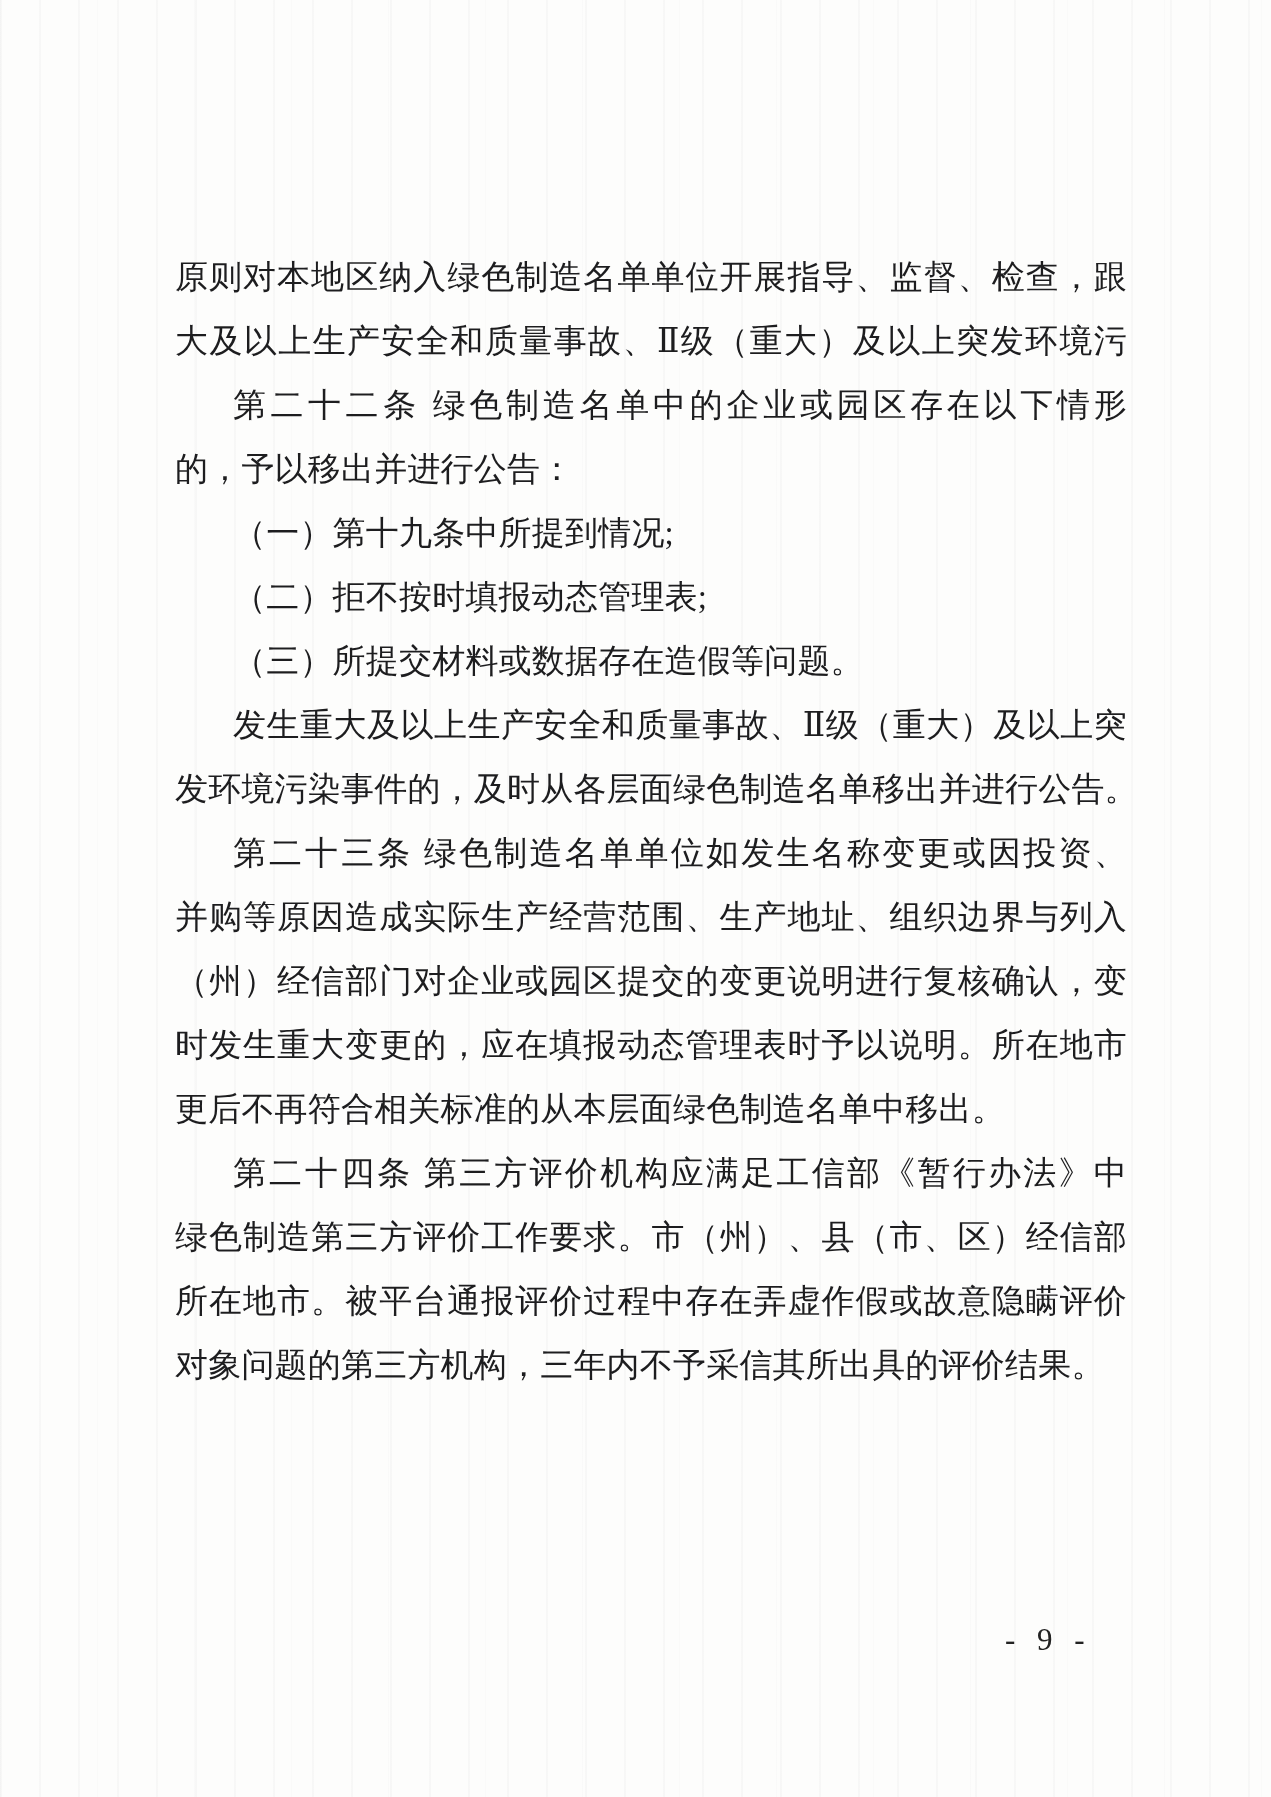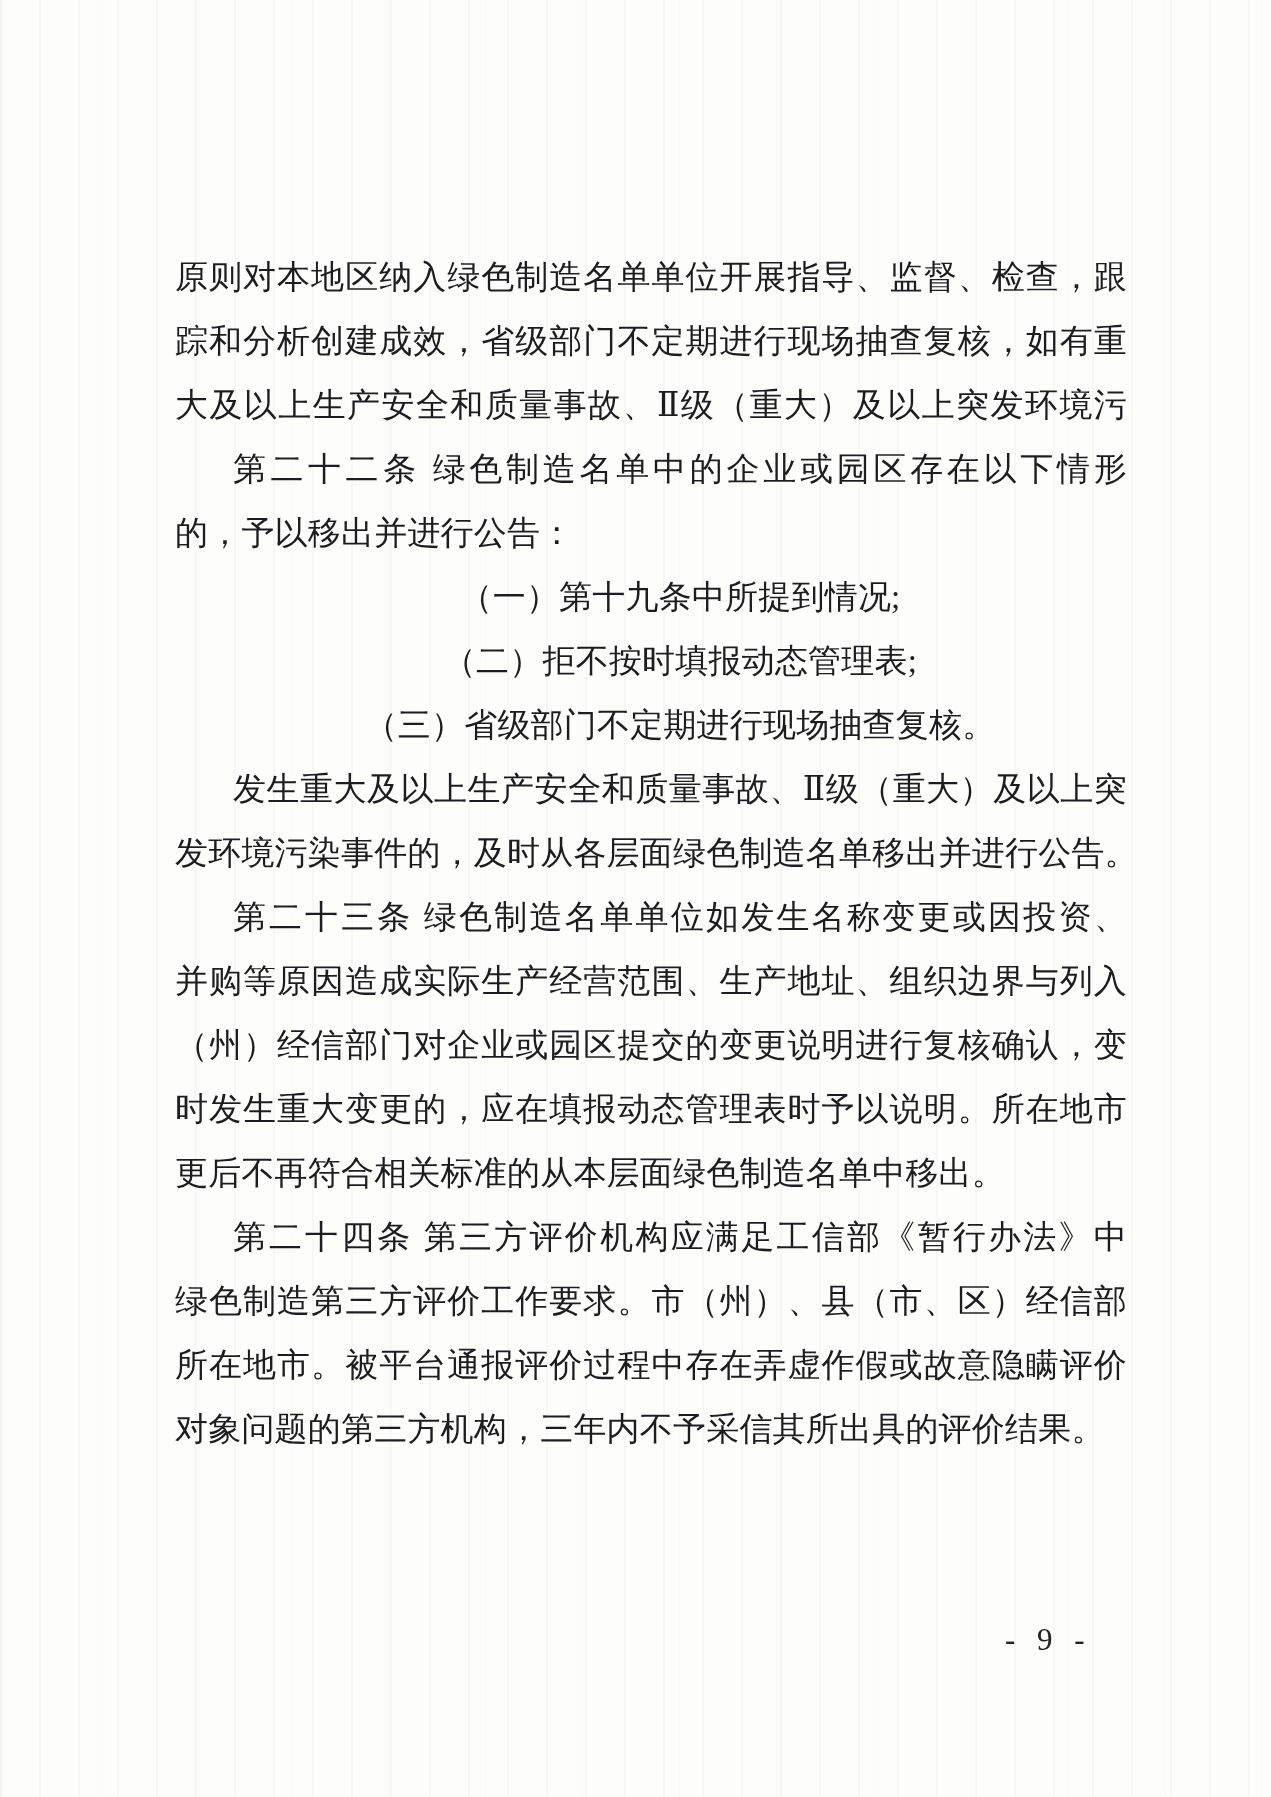--- a/index.html
+++ b/index.html
@@ -44,21 +44,20 @@
     height: 64px;
     white-space: nowrap;
   }
   .line.justify {
     white-space: normal;
     text-align: justify;
     text-align-last: justify;
   }
   .line.indent {
     padding-left: 58px;
-    text-align: center;
   }
   .line .term {
     font-weight: normal;
     font-family: "Liberation Sans", "DejaVu Sans", sans-serif;
     letter-spacing: 1px;
   }
   .page-number {
     position: absolute;
     left: 1005px;
     top: 1622px;
@@ -67,27 +66,26 @@
     color: #222;
     white-space: nowrap;
   }
 </style>
 </head>
 <body>
 
 <div class="page">
   <div class="text-block">
       <div class="line justify">原则对本地区纳入绿色制造名单单位开展指导、监督、检查，跟</div>
-      <div class="line justify">踪和分析创建成效，省级部门不定期进行现场抽查复核，如有重</div>
       <div class="line justify">大及以上生产安全和质量事故、Ⅱ级（重大）及以上突发环境污</div>
       <div class="line indent justify"><span class="term">第二十二条</span> 绿色制造名单中的企业或园区存在以下情形</div>
       <div class="line">的，予以移出并进行公告：</div>
       <div class="line indent">（一）第十九条中所提到情况;</div>
       <div class="line indent">（二）拒不按时填报动态管理表;</div>
-      <div class="line indent">（三）省级部门不定期进行现场抽查复核。</div>
+      <div class="line indent">（三）所提交材料或数据存在造假等问题。</div>
       <div class="line indent justify">发生重大及以上生产安全和质量事故、Ⅱ级（重大）及以上突</div>
       <div class="line">发环境污染事件的，及时从各层面绿色制造名单移出并进行公告。</div>
       <div class="line indent justify"><span class="term">第二十三条</span> 绿色制造名单单位如发生名称变更或因投资、</div>
       <div class="line justify">并购等原因造成实际生产经营范围、生产地址、组织边界与列入</div>
       <div class="line justify">（州）经信部门对企业或园区提交的变更说明进行复核确认，变</div>
       <div class="line justify">时发生重大变更的，应在填报动态管理表时予以说明。所在地市</div>
       <div class="line">更后不再符合相关标准的从本层面绿色制造名单中移出。</div>
       <div class="line indent justify"><span class="term">第二十四条</span> 第三方评价机构应满足工信部《暂行办法》中</div>
       <div class="line justify">绿色制造第三方评价工作要求。市（州）、县（市、区）经信部</div>
       <div class="line justify">所在地市。被平台通报评价过程中存在弄虚作假或故意隐瞒评价</div>

